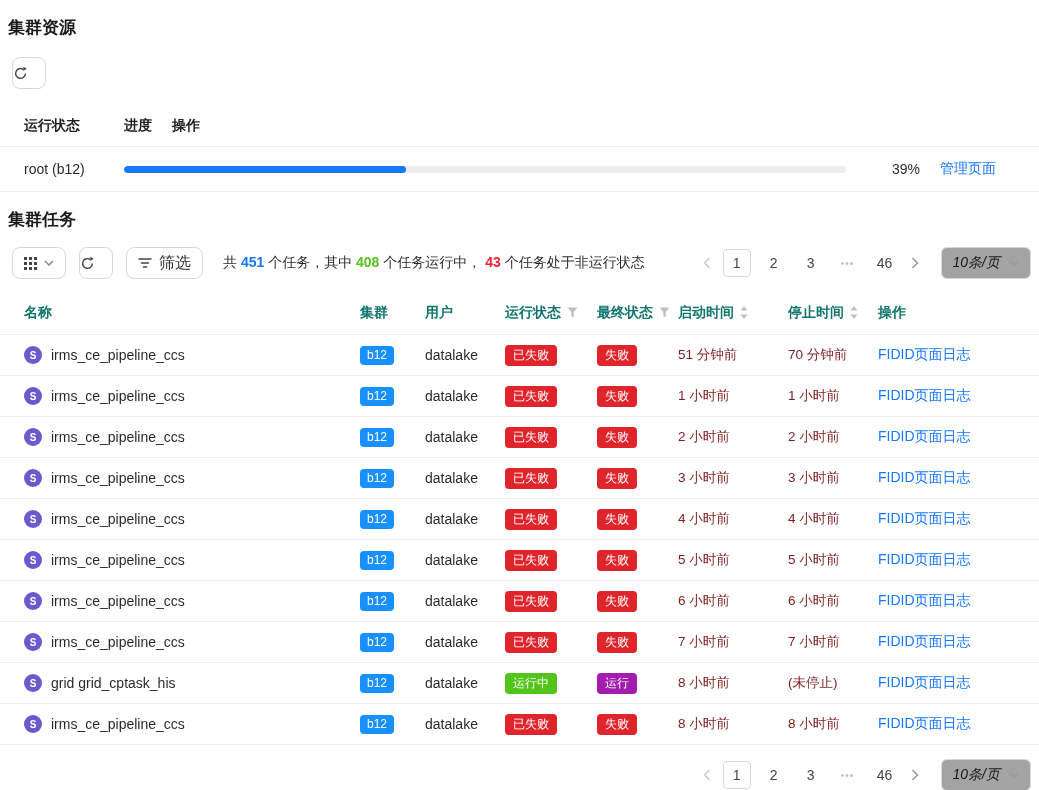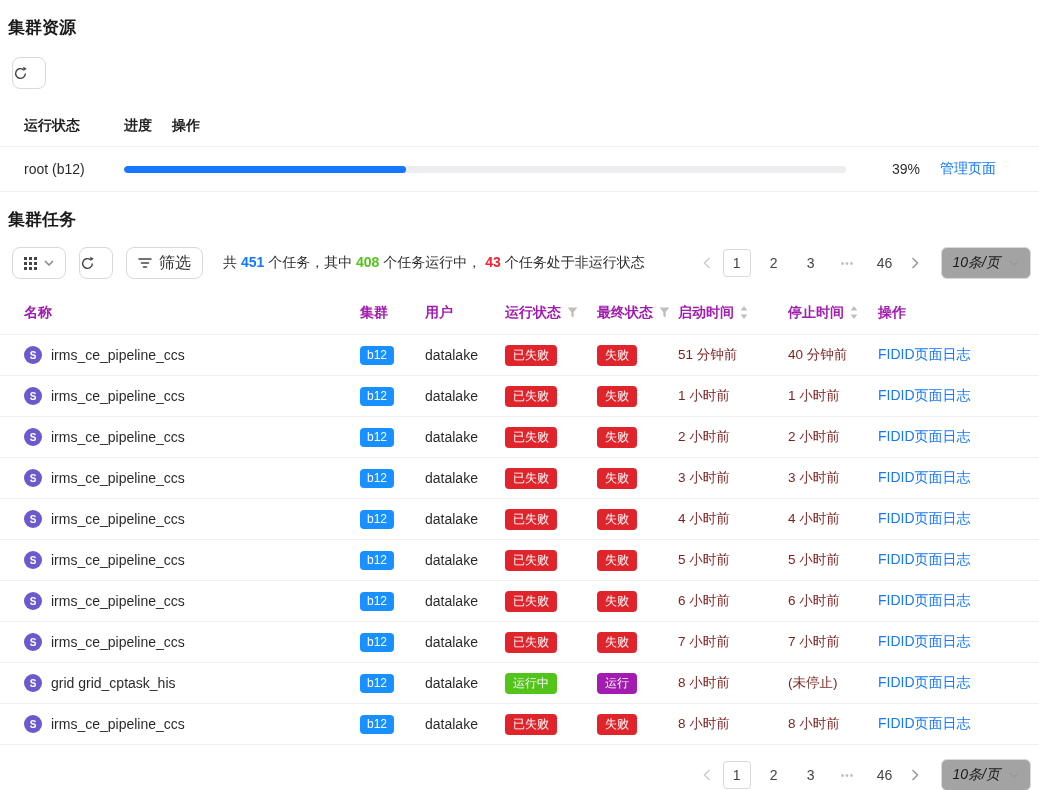--- a/index.html
+++ b/index.html
@@ -61,21 +61,21 @@
     height: 32px; border: 1px solid #d9d9d9; border-radius: 6px; background: #a3a3a3;
     display: inline-flex; align-items: center; gap: 9px; padding: 0 11px; margin-left: 14px; cursor: pointer; font-style: italic;
   }
 
   
   .task-head, .task-row {
     display: grid;
     grid-template-columns: 360px 65px 80px 92px 81px 110px 90px 1fr;
     align-items: center; border-bottom: 1px solid #f0f0f0;
   }
-  .task-head { height: 44px; font-weight: 600; color: #a21caf; }
+  .task-head { height: 44px; font-weight: 600; color: #0f766e; }
   .head-cell { display: flex; align-items: center; gap: 6px; }
   .pad-first { padding-left: 24px; }
   .task-row { height: 41px; }
   .cell-name { display: flex; align-items: center; gap: 9px; padding-left: 24px; }
   .avatar {
     width: 18px; height: 18px; border-radius: 50%; background: #6a5acd; color: #fff;
     font-size: 10px; font-weight: 600; display: inline-flex; align-items: center; justify-content: center; flex: none;
   }
   .tag { display: inline-block; padding: 2px 8px; border-radius: 4px; font-size: 12px; line-height: 17px; color: #fff; }
   .tag-blue  { background: #1890ff; padding: 1px 7px; }
@@ -255,21 +255,21 @@
   <div class="task-row">
     <div class="cell-name">
       <span class="avatar">S</span>
       <span>irms_ce_pipeline_ccs</span>
     </div>
     <div><span class="tag tag-blue">b12</span></div>
     <div>datalake</div>
     <div><span class="tag tag-red">已失败</span></div>
     <div><span class="tag tag-red">失败</span></div>
     <div class="time">51 分钟前</div>
-    <div class="time">40 分钟前</div>
+    <div class="time">70 分钟前</div>
     <div class="actions">
             <a class="link">FID</a>
             <a class="link">ID</a>
             <a class="link">页面</a>
             <a class="link">日志</a>
           </div>
   </div>
 
   <div class="task-row">
     <div class="cell-name">

